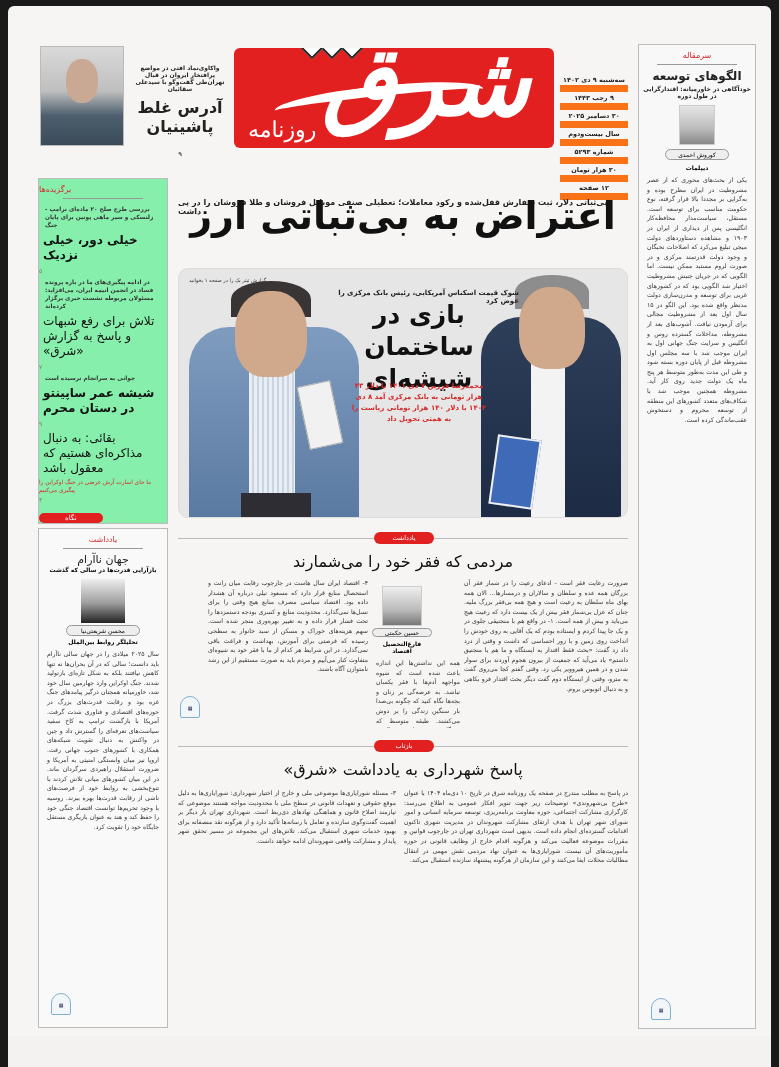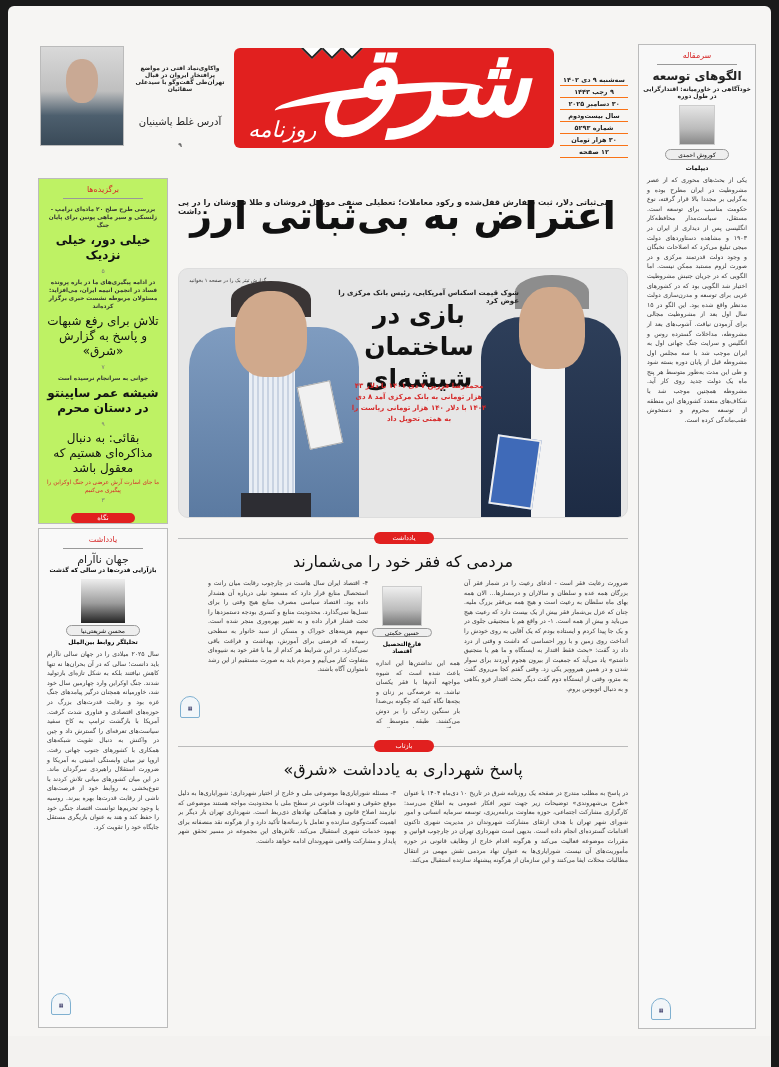--- a/index.html
+++ b/index.html
@@ -4,51 +4,51 @@
 <style>
   * { box-sizing: border-box; margin: 0; padding: 0; }
   html, body { width: 779px; height: 1067px; background: #1a1a1a; overflow: hidden; }
   body { font-family: "DejaVu Sans", sans-serif; direction: rtl; }
   .page { position: absolute; left: 8px; top: 6px; width: 763px; height: 1061px; background: #f6f5f3; border-radius: 6px 6px 0 0; overflow: hidden; }
 
   
   .masthead { position: absolute; top: 30px; left: 0; width: 763px; height: 120px; }
   .logo { position: absolute; left: 226px; top: 12px; width: 320px; height: 100px; background: #e1201f; border-radius: 6px; overflow: hidden; }
   .logo .big { position: absolute; right: 24px; top: -14px; font-family: "DejaVu Serif", serif; font-size: 96px; font-weight: bold; color: #fff; font-style: italic; line-height: 1; }
-  .logo .small { position: absolute; left: 14px; bottom: 6px; font-family: "DejaVu Serif", serif; font-size: 22px; color: #fff; font-style: italic; }
+  .logo .small { position: absolute; left: 14px; bottom: 6px; font-family: "DejaVu Serif", serif; font-size: 22px; color: #fff; }
   .logo .swoosh { position: absolute; left: 40px; top: 38px; width: 210px; height: 28px; border-top: 10px solid #fff; border-radius: 60% 60% 0 0; transform: rotate(-6deg); }
   .logo .dots { position: absolute; left: 70px; top: -8px; display: flex; gap: 4px; }
   .logo .dots span { display: block; width: 16px; height: 16px; background: #fff; border: 2px solid #222; transform: rotate(45deg); }
 
   .dateblock { position: absolute; left: 552px; top: 38px; width: 68px; font-size: 6.5px; text-align: center; color: #222; font-weight: bold; }
-  .dateblock div { border-bottom: 1px solid #f97316; padding: 1.5px 0; }
+  .dateblock div { border-bottom: 7px solid #f97316; padding: 1.5px 0; }
 
   .top-left-box { position: absolute; left: 32px; top: 10px; width: 84px; height: 100px; border: 1px solid #bbb; background: #eee; }
   .portrait { width: 100%; height: 100%; background: linear-gradient(180deg,#d9d9d9 0%,#bfbfbf 45%,#4d5f6e 70%,#3a4a58 100%); position: relative; }
   .portrait::before { content: ""; position: absolute; left: 30%; top: 12%; width: 40%; height: 45%; border-radius: 45%; background: #c9a994; }
   .top-left-text { position: absolute; left: 122px; top: 28px; width: 100px; font-size: 6px; font-weight: bold; text-align: center; color: #222; }
-  .top-left-title { font-size: 10px; font-weight: normal; margin-top: 24px; color: #222; }
+  .top-left-title { font-size: 16px; font-weight: bold; margin-top: 6px; color: #222; }
   .top-left-num { font-size: 6px; margin-top: 14px; color: #555; }
 
   .editorial-box { position: absolute; left: 630px; top: 38px; width: 118px; border: 1px solid #bbb; background: #f8f8f8; height: 985px; }
   .ed-kicker { color: #d62a2a; font-size: 8px; text-align: center; margin-top: 6px; }
   .ed-rule { width: 80px; height: 1px; background: #999; margin: 4px auto; }
   .ed-title { font-size: 12px; text-align: center; font-weight: bold; color: #222; margin-top: 3px; }
   .ed-sub { font-size: 6px; text-align: center; color: #222; font-weight: bold; margin-top: 2px; }
   .ed-photo { width: 36px; height: 40px; margin: 6px auto 0; background: linear-gradient(180deg,#e5e5e5,#bbb 60%,#888); border: 1px solid #ccc; }
   .ed-author { width: 64px; margin: 4px auto; font-size: 6px; text-align: center; border: 1px solid #999; border-radius: 8px; padding: 1px; background: #eee; }
   .ed-author-sub { font-size: 6px; text-align: center; font-weight: bold; margin-bottom: 4px; }
   .ed-body { font-size: 6.2px; line-height: 9.6px; text-align: justify; padding: 0 8px; color: #333; height: 820px; overflow: hidden; }
 
   
   .teaser { position: absolute; left: 30px; top: 148px; width: 590px; height: 16px; border: 1px solid #bbb; border-radius: 8px; font-size: 6.8px; line-height: 14px; padding-right: 8px; color: #333; white-space: nowrap; overflow: hidden; background: #fbfbfb; }
   .teaser .lead { color: #d62a2a; font-weight: bold; }
 
   
-  .leftcol { position: absolute; left: 30px; top: 172px; width: 130px; height: 346px; border: 1px solid #bbb; background: #bef264; text-align: center; }
+  .leftcol { position: absolute; left: 30px; top: 172px; width: 130px; height: 346px; border: 1px solid #bbb; background: #86efac; text-align: left; }
   .kicker-red { color: #d62a2a; font-size: 8px; margin-top: 6px; }
   .small-rule { width: 80px; height: 1px; background: #999; margin: 4px auto; }
   .lc-sub { font-size: 5.8px; font-weight: bold; color: #333; padding: 2px 6px; line-height: 8px; }
   .lc-head { font-size: 12px; font-weight: bold; color: #111; padding: 2px 4px; line-height: 15px; }
   .lc-head.light { font-weight: normal; }
   .lc-red-sub { font-size: 5.8px; color: #d62a2a; line-height: 8px; }
   .pill-red { display: inline-block; background: #e1201f; color: #fff; font-size: 7px; border-radius: 8px; padding: 1px 26px; margin: 4px 0; }
   .lc-sep { font-size: 6px; color: #777; margin: 2px 0; }
 
   .notebox { position: absolute; left: 30px; top: 522px; width: 130px; height: 500px; border: 1px solid #bbb; background: #f9f9f9; text-align: center; }

